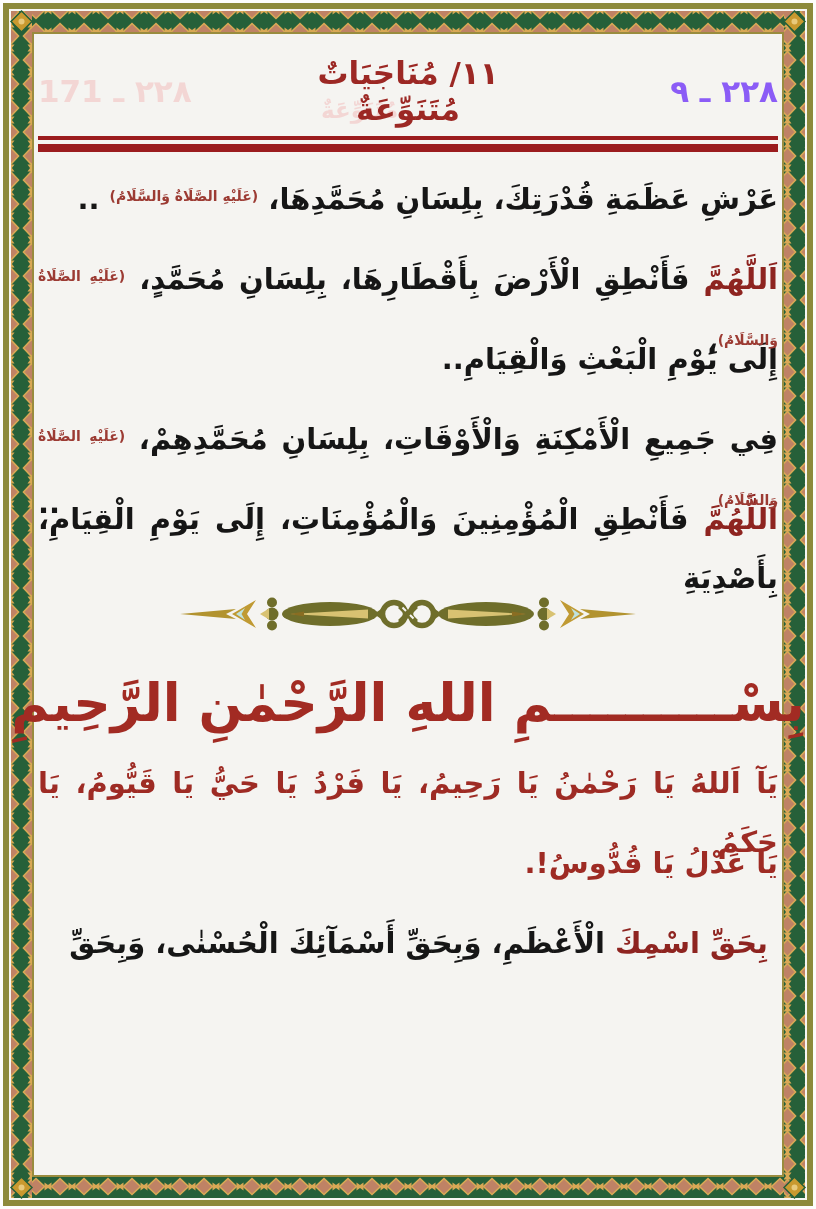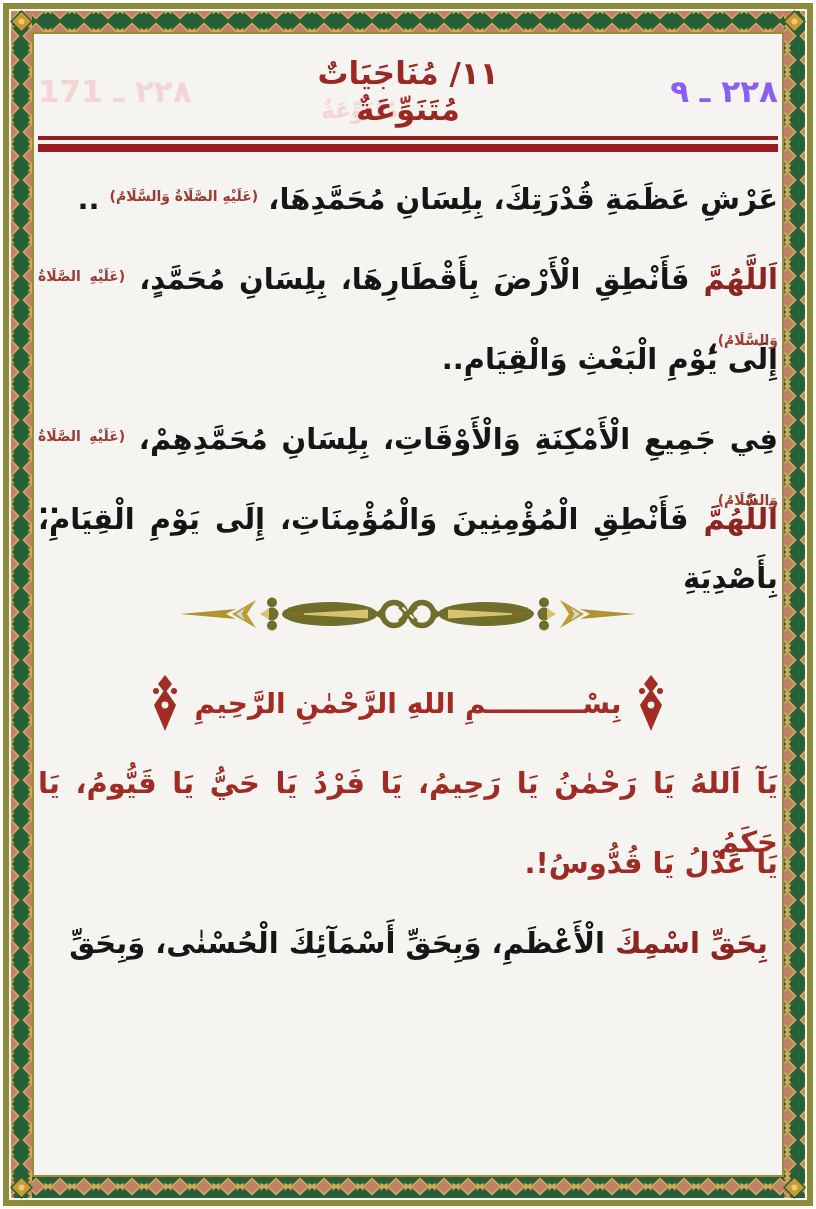--- a/index.html
+++ b/index.html
@@ -31,21 +31,21 @@
   .line.start { text-align:right; }
   .seg.black { color:#161616; }
   .seg.red { color:#8e2420; }
   .seg.stamp { color:#9c3b33; font-size:14px; position:relative; top:-8px; font-weight:bold; }
 
   
   .divider-row { height:84px; display:flex; align-items:center; justify-content:center; margin-top:2px; }
 
   
   .basmala-row { height:94px; display:flex; align-items:center; justify-content:center; gap:14px; }
-  .basmala-text { font-size:28px; font-weight:bold; color:#a22b23; white-space:nowrap;text-align:center; }
+  .basmala-text { font-size:52px; font-weight:bold; color:#a22b23; white-space:nowrap;text-align:center; }
 
   
   .invocation .line { color:#9e2b24; }
   .invocation .seg.red { color:#9e2b24;text-align:center; }
 
   
   .closing { margin-top:0; }
   .closing .line { padding-right:10px; }
 </style>
 </head>

